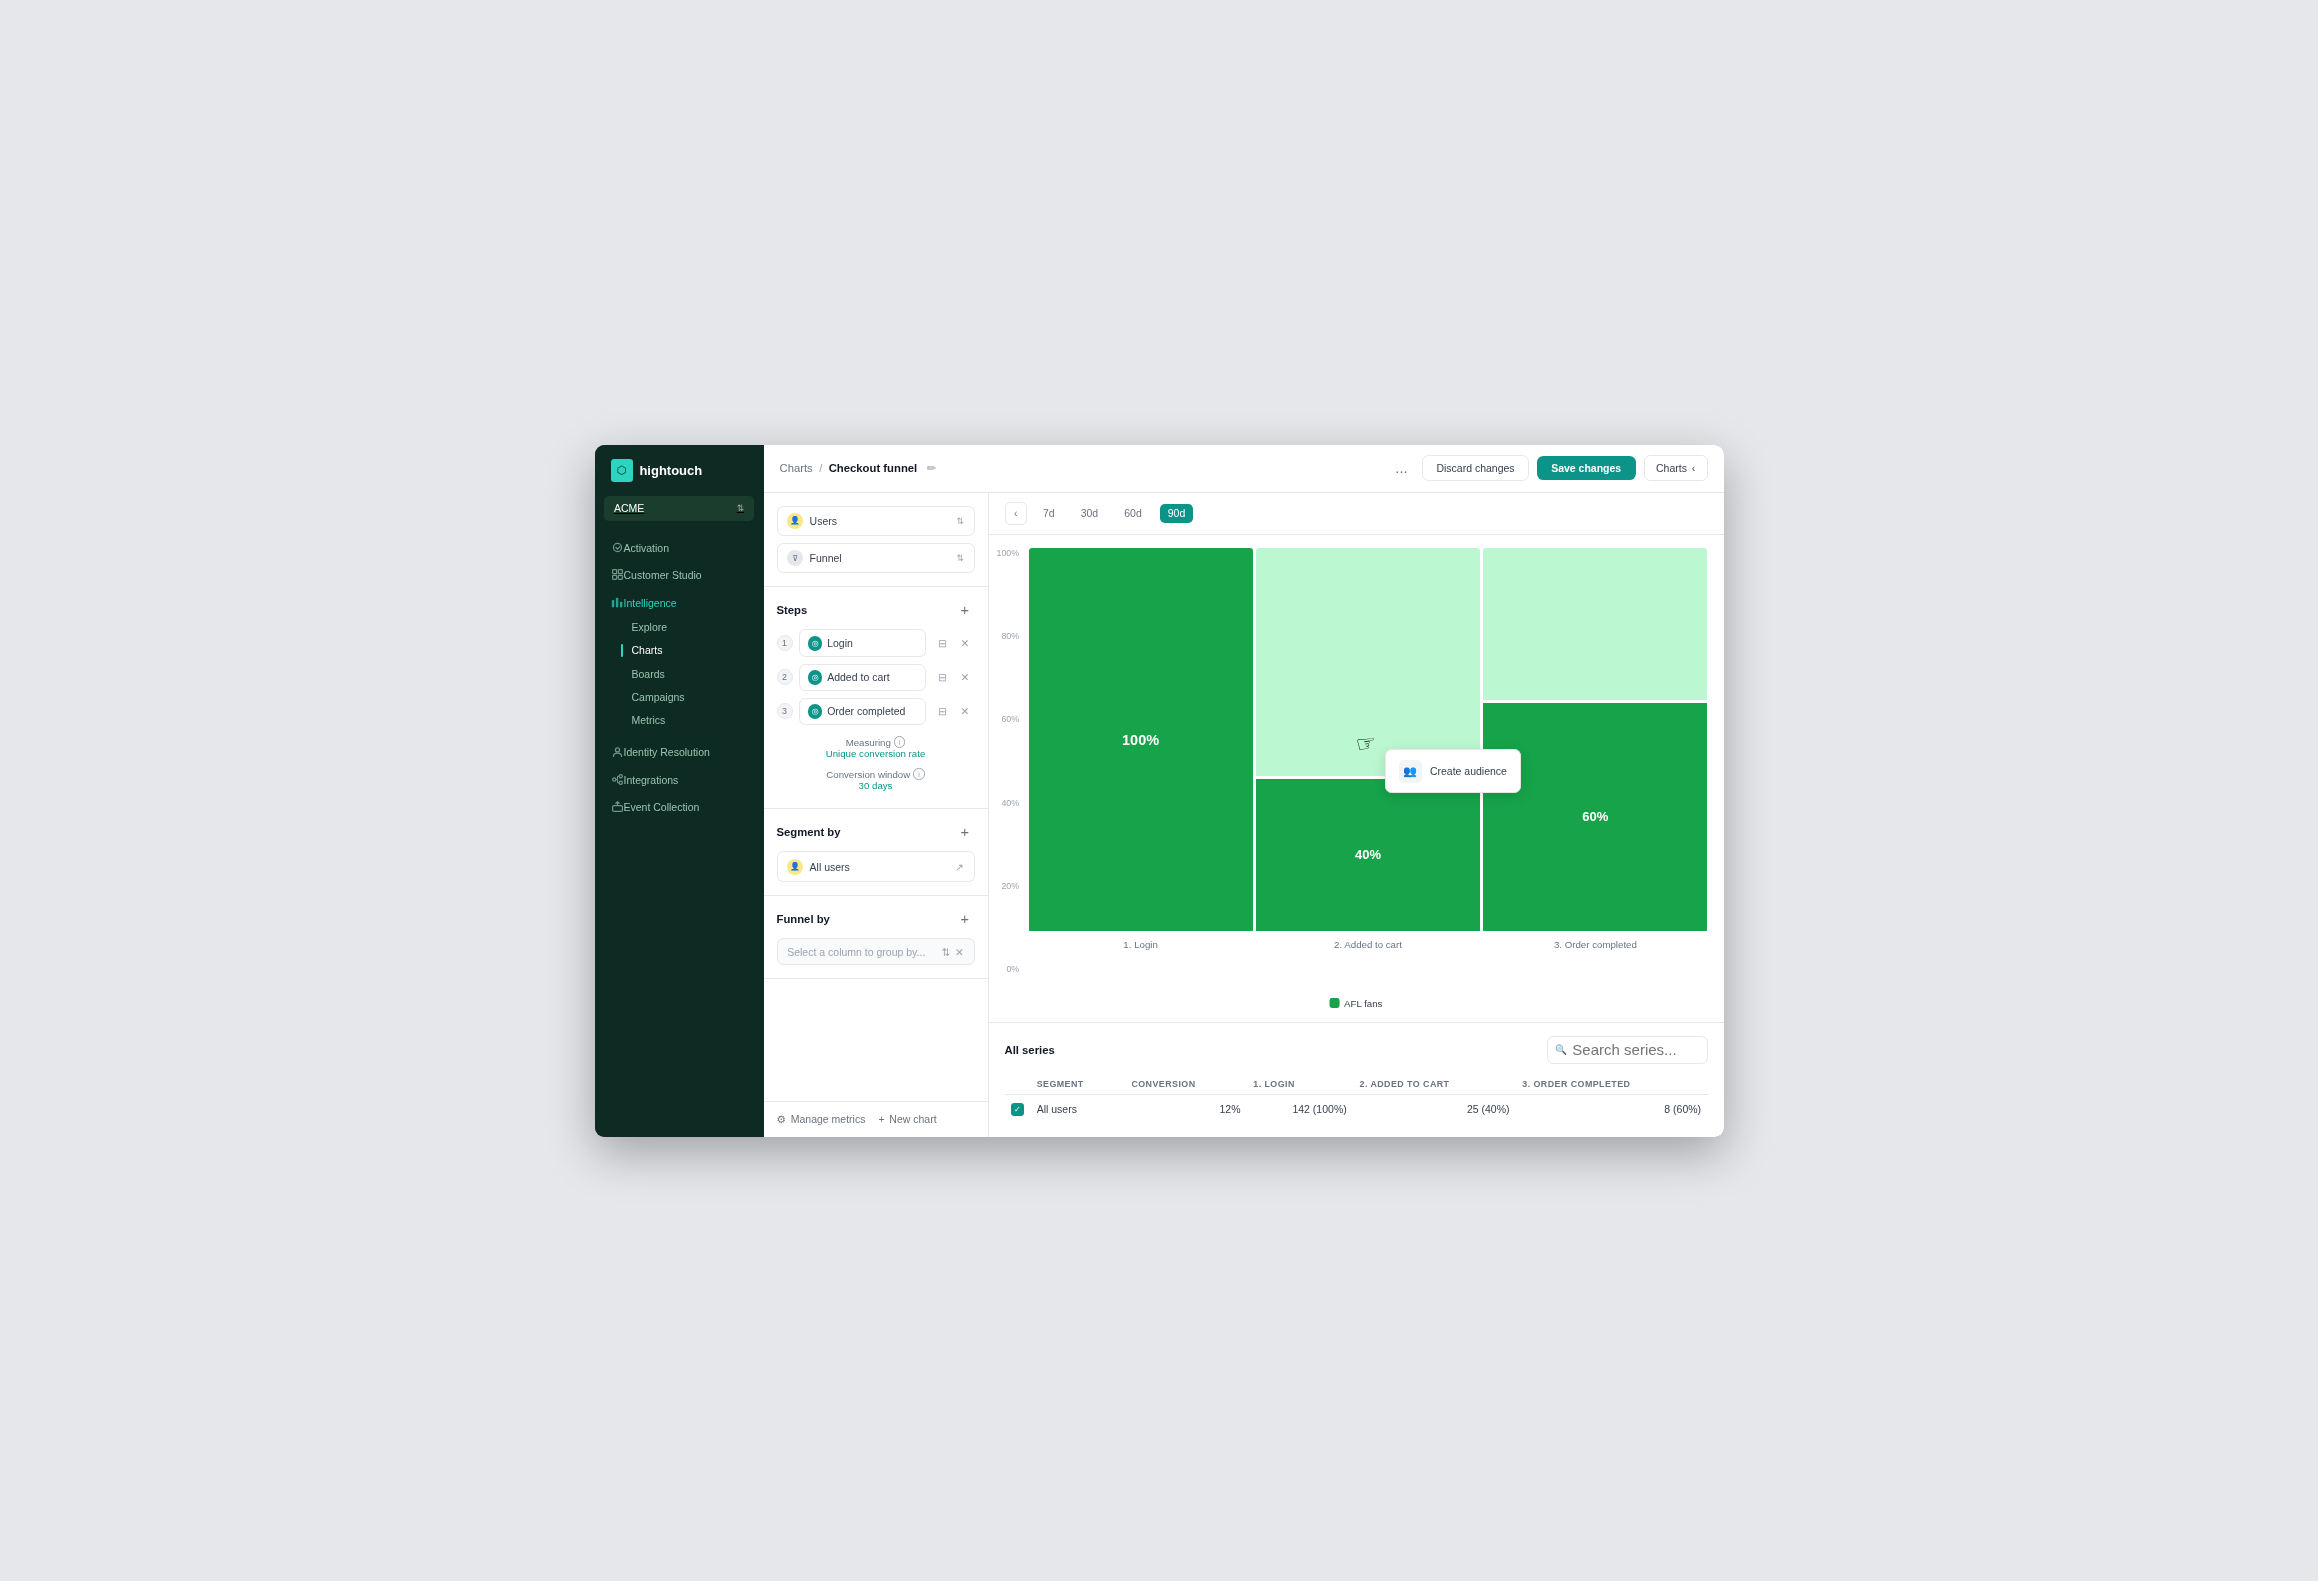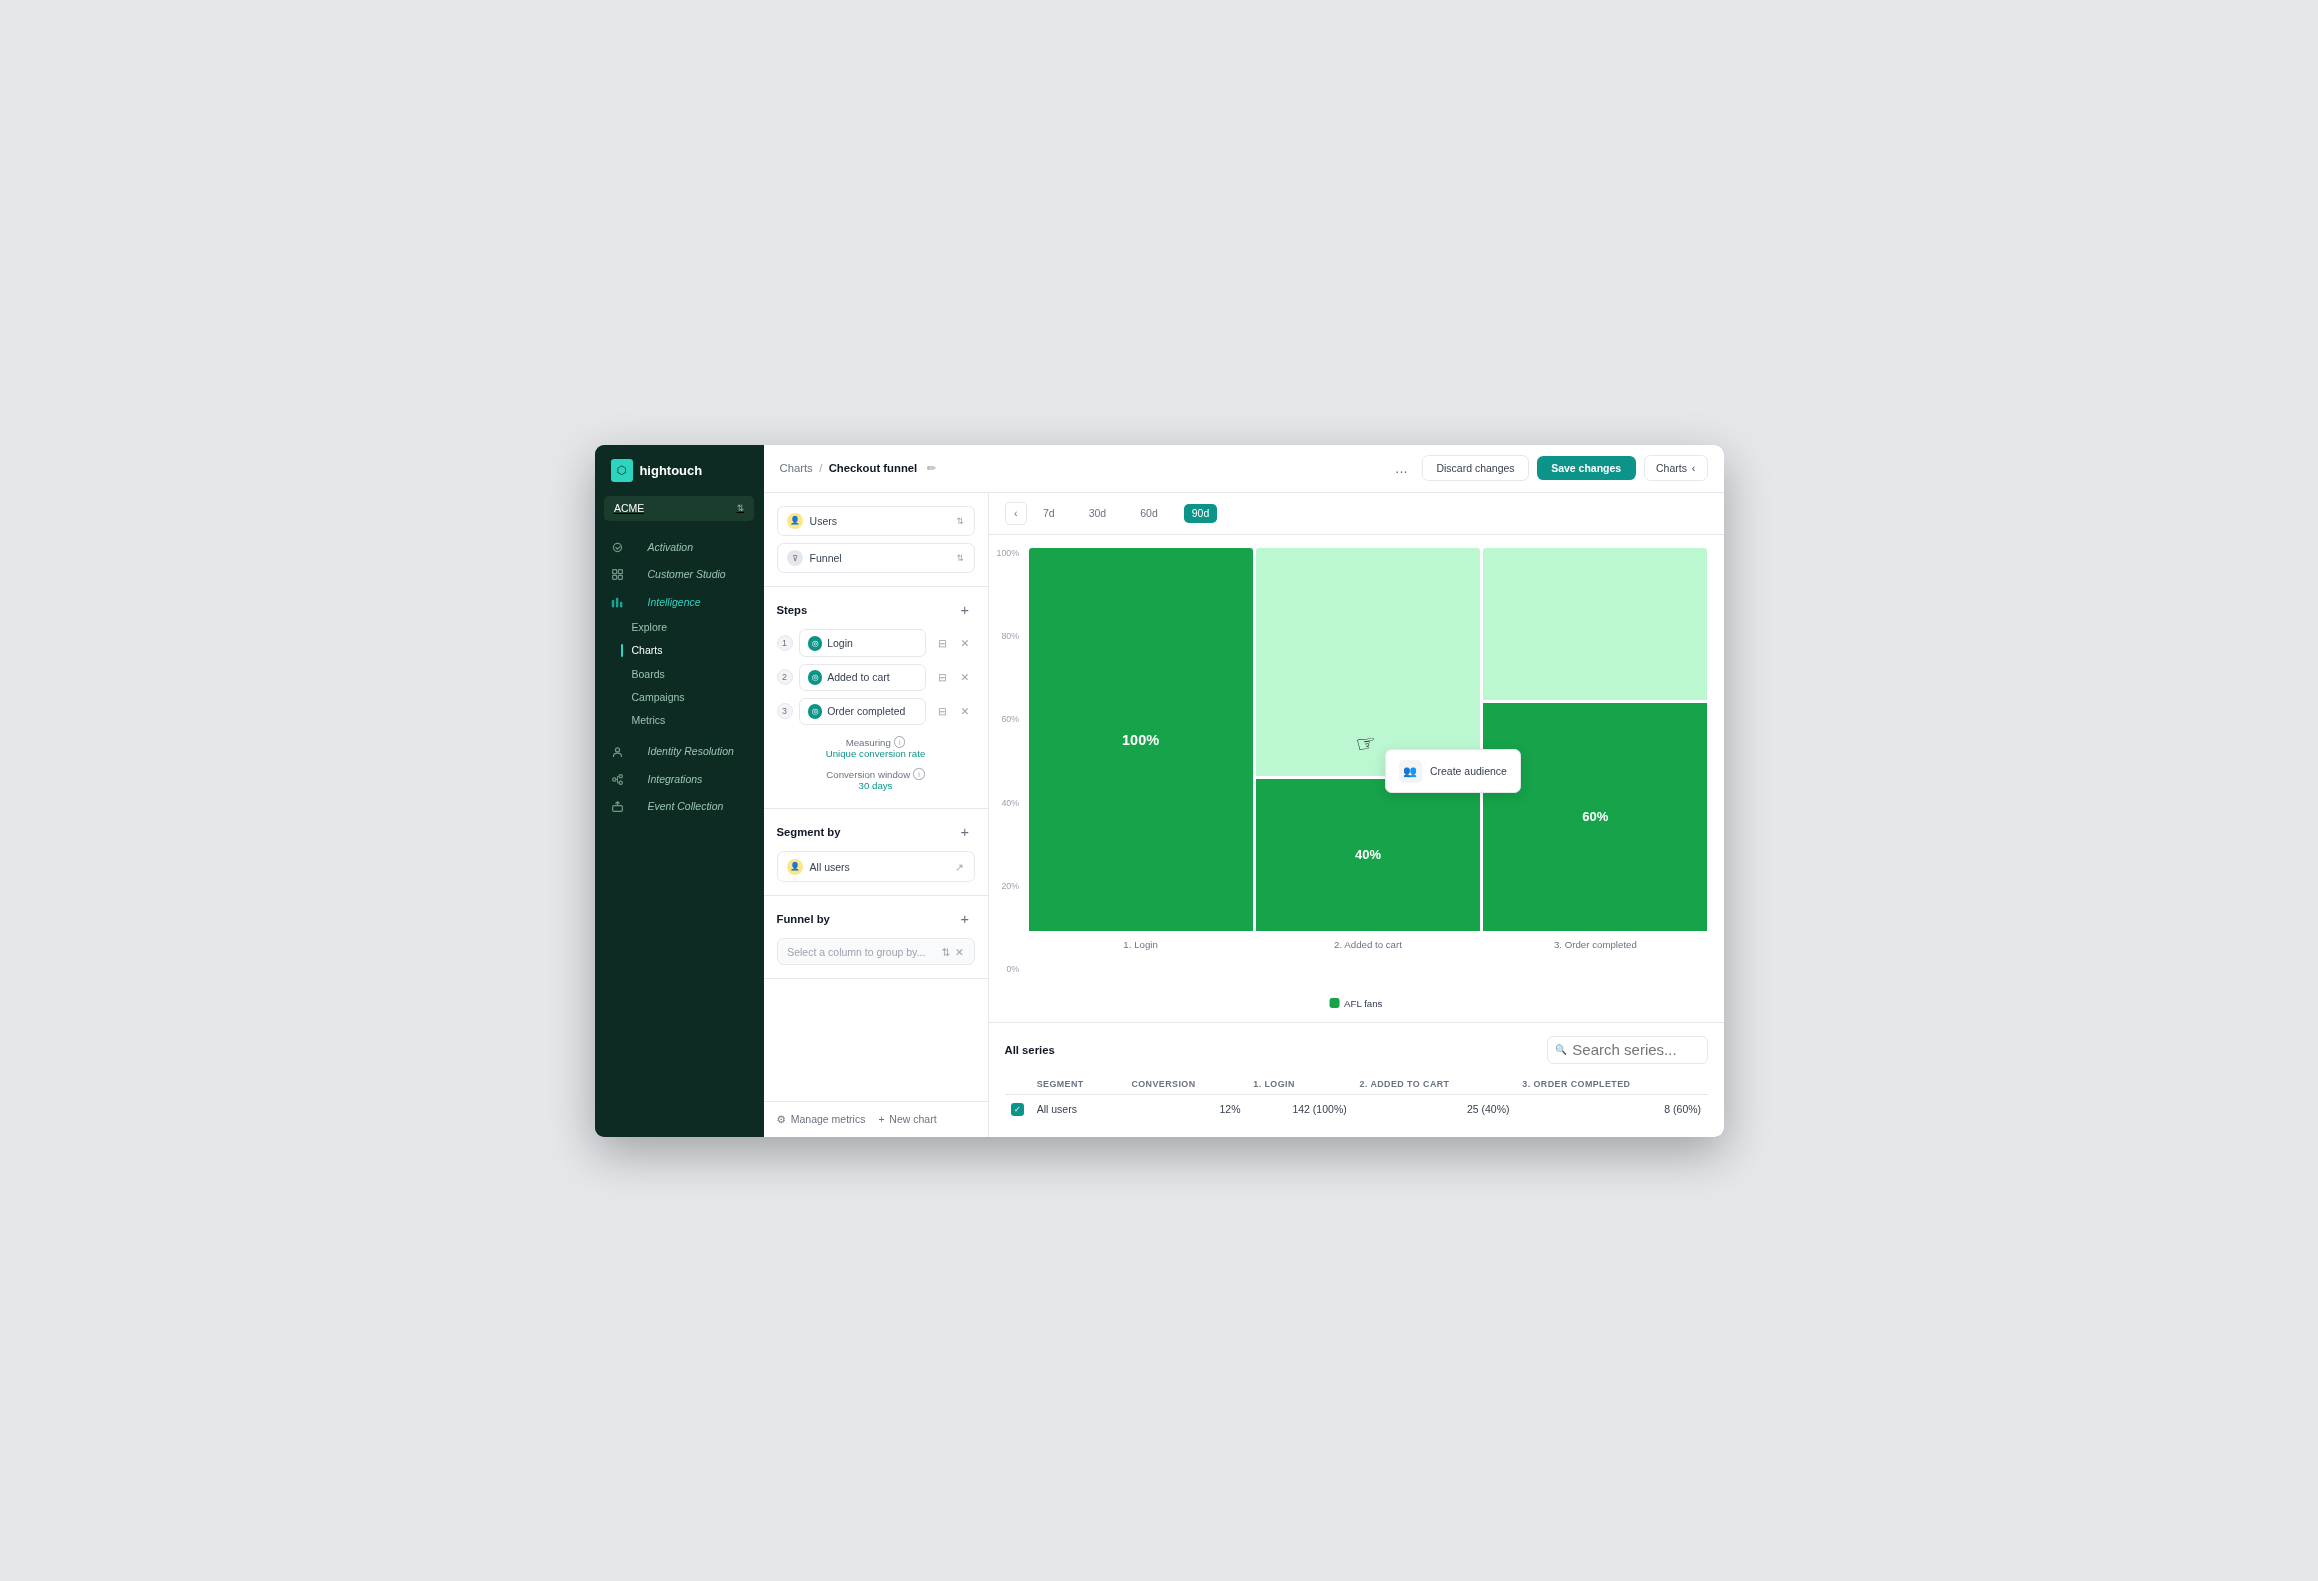--- a/index.html
+++ b/index.html
@@ -74,29 +74,28 @@
       color: #aaa;
       font-size: 8.9px;
     }
     .sidebar-nav {
       flex: 1;
       overflow-y: auto;
       padding: 6.4px 0;
     }
     .nav-item {
       display: flex;
-      align-items: flex-start;
-      gap: 24px;
+      align-items: flex-end;
+      gap: 0;
       padding: 7.2px 16px;
       color: #9bc4b2;
       font-size: 10.5px;
       cursor: pointer;
       border-radius: 0;
       transition: background 0.1s;
-      font-style: italic;
     }
     .nav-item.section-active { color: #2dd4bf; }
     .nav-item .nav-icon {
       width: 13px;
       height: 13px;
       opacity: 0.7;
       flex-shrink: 0;
     }
     .nav-sub-item {
       display: flex;
@@ -478,21 +477,21 @@
       cursor: pointer;
       display: flex;
       align-items: center;
       justify-content: center;
       color: #6b7280;
       font-size: 10.5px;
       margin-right: 8px;
     }
     .time-filters {
       display: flex;
-      gap: 18px;
+      gap: 10px;
     }
     .time-btn {
       padding: 3.2px 8px;
       border: none;
       background: none;
       border-radius: 4.8px;
       font-size: 10.5px;
       color: #6b7280;
       cursor: pointer;
     }

